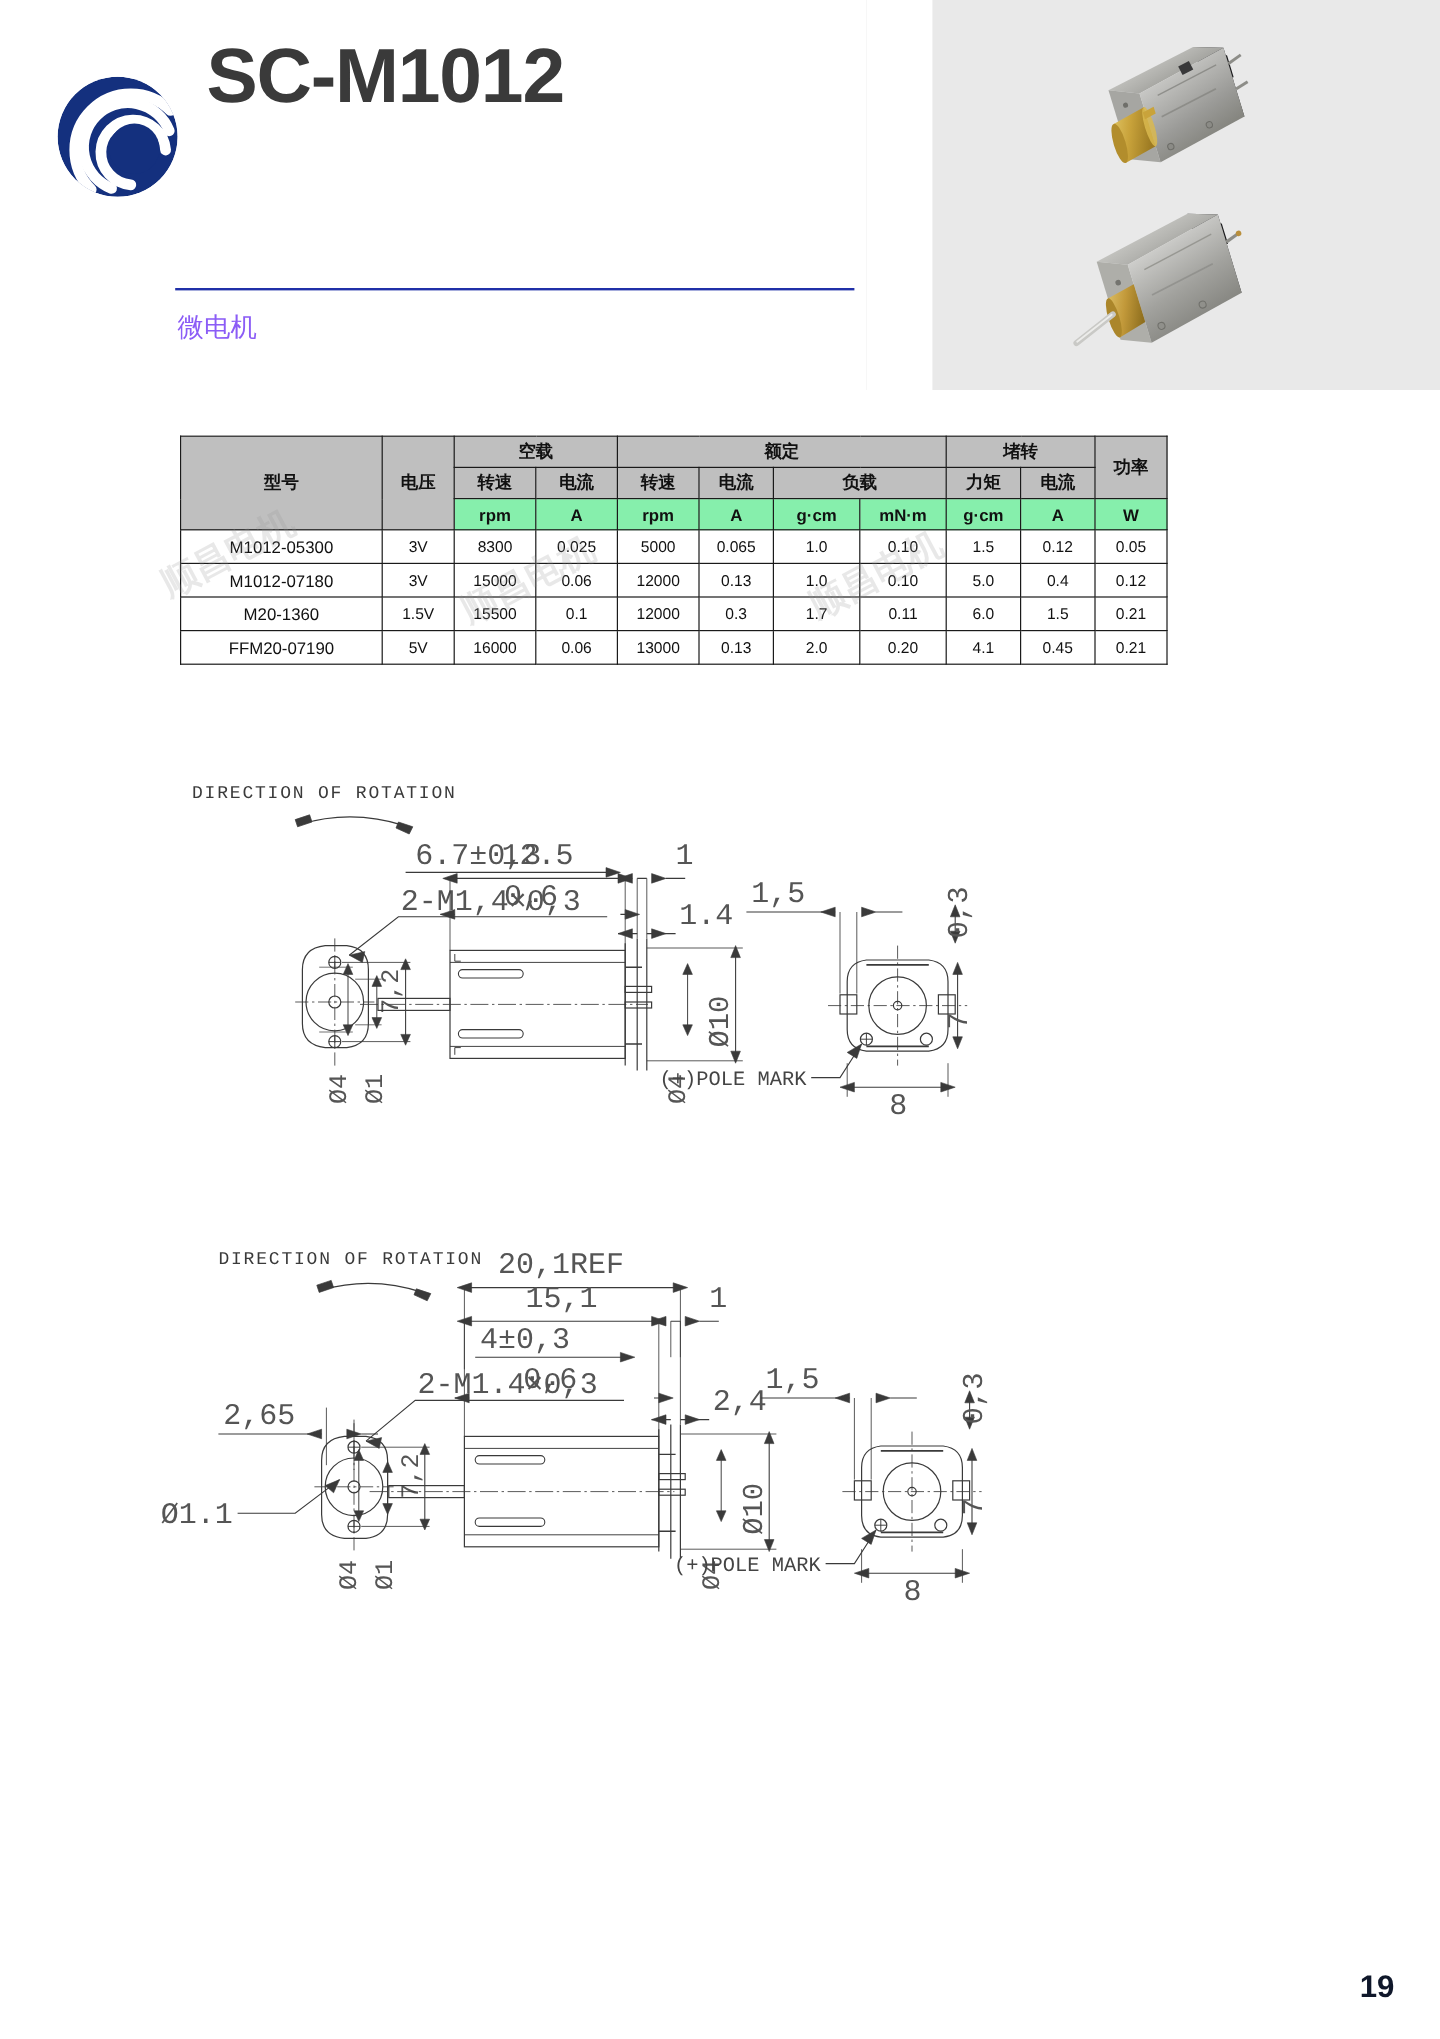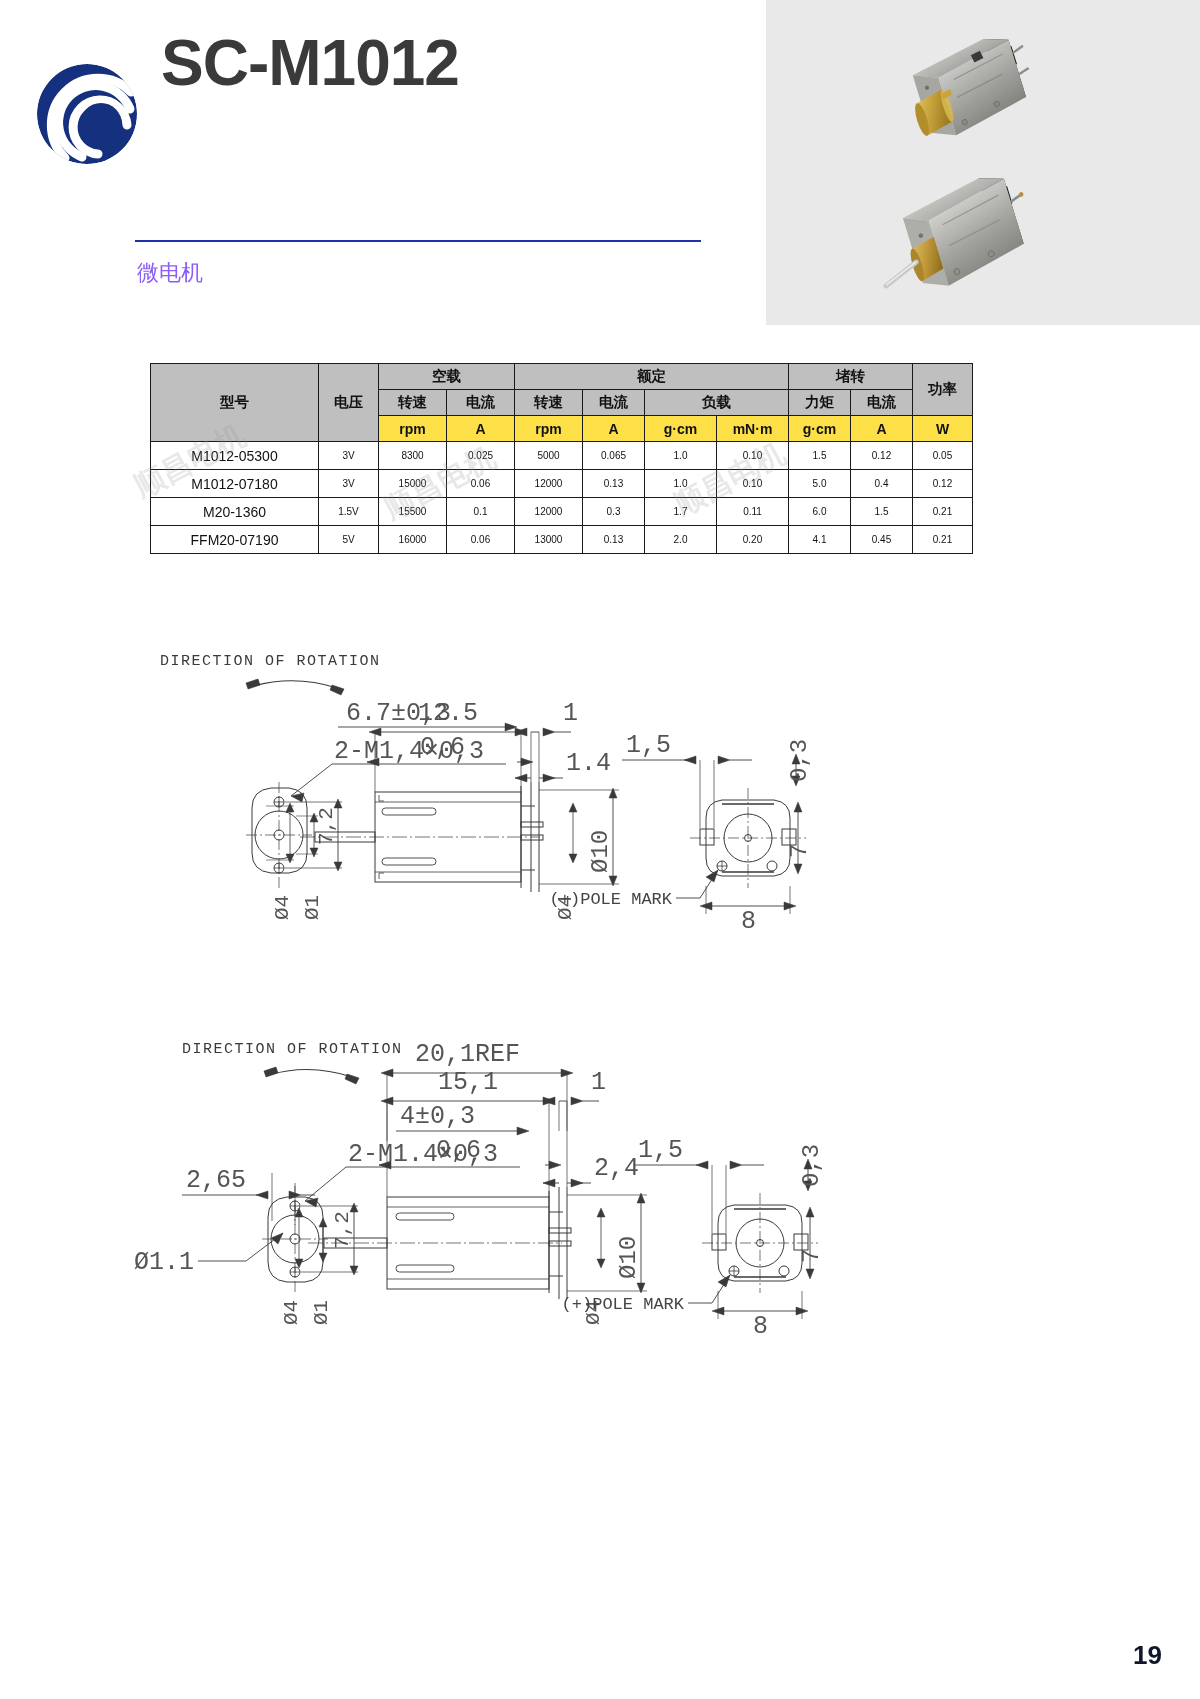--- a/index.html
+++ b/index.html
@@ -11,21 +11,21 @@
     width: 1200px;
     height: 1699px;
     position: relative;
     font-family: "Liberation Sans", sans-serif;
     overflow: hidden;
   }
 
   
   .header-zone {
     position: absolute;
-    left: 1px; top: 0;
+    left: 12px; top: 0;
     width: 952px; height: 325px;
   }
   .logo-wrap {
     position: absolute;
     left: 34px; top: 62px;
     width: 104px; height: 104px;
   }
   .logo-wrap svg { display: block; }
 
   .title-block {
@@ -88,28 +88,28 @@
     color: #111;
     padding: 0;
     height: 25px;
     font-family: "DejaVu Sans", "Liberation Sans", sans-serif;
   }
   table.spec th {
     background: #bfbfbf;
     font-weight: 700;
   }
   table.spec th.units {
-    background: #fde047;
+    background: #86efac;
     font-size: 14px;
     font-family: "Liberation Sans", sans-serif;
   }
   table.spec td {
     background: #ffffff;
     font-family: "Liberation Sans", sans-serif;
-    font-size: 10px;
+    font-size: 13px;
     height: 27px;
   }
   table.spec td.model { font-size: 14px; margin-top: 29px; }
 
   
   .watermark {
     position: absolute;
     color: rgba(150,150,150,0.22);
     font-size: 30px;
     font-weight: 700;

